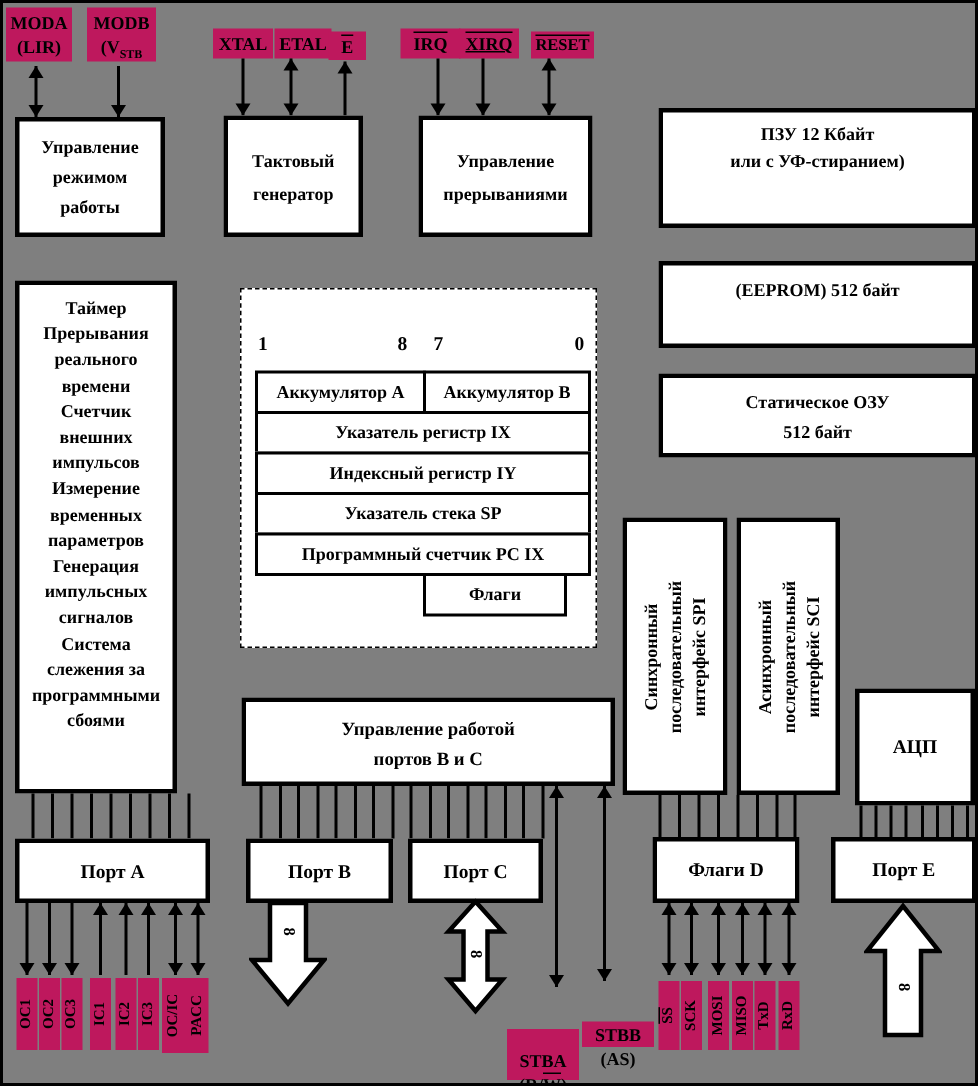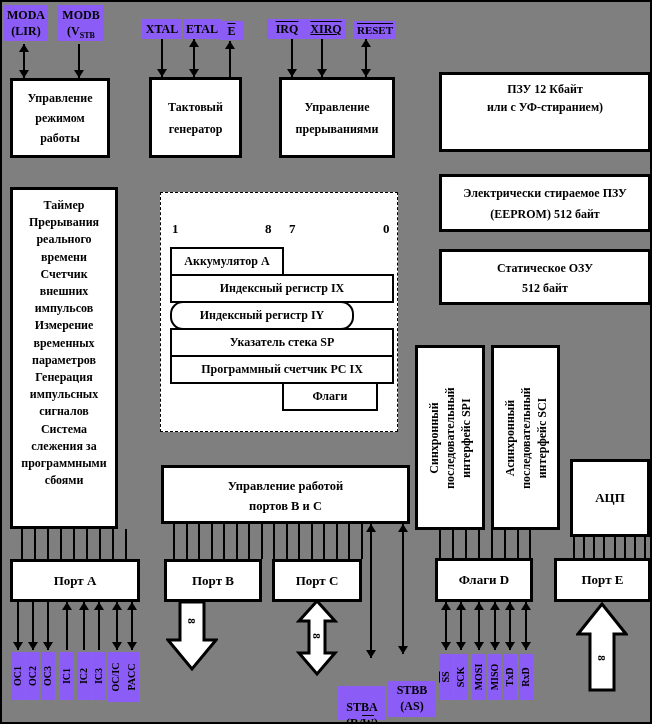--- a/index.html
+++ b/index.html
@@ -1,20 +1,20 @@
 <!DOCTYPE html>
 <html><head>
 <meta charset="utf-8">
 <style>
   html,body{margin:0;padding:0;background:#555;}
   #canvas{position:relative;width:652px;height:724px;background:#7f7f7f;border:2px solid #000;
           box-sizing:border-box;overflow:hidden;
           font-family:"Liberation Serif","DejaVu Serif",serif;font-weight:bold;color:#000;}
   .b{position:absolute;background:#fff;border:3px solid #000;box-sizing:border-box;text-align:center;}
-  .lb{position:absolute;background:#8b5cf6;box-sizing:border-box;text-align:center;}
+  .lb{position:absolute;background:#be185d;box-sizing:border-box;text-align:center;}
   .w{position:absolute;width:2px;background:#000;}
   .au{position:absolute;width:0;height:0;border-left:5px solid transparent;border-right:5px solid transparent;border-bottom:8px solid #000;}
   .ad{position:absolute;width:0;height:0;border-left:5px solid transparent;border-right:5px solid transparent;border-top:8px solid #000;}
   .rt{position:absolute;left:50%;top:50%;transform:translate(-50%,-50%) rotate(-90deg);white-space:nowrap;text-align:center;}
   .f10{font-size:10px;line-height:12px;}
   .f11{font-size:11px;line-height:14px;}
   .f12{font-size:12px;line-height:16px;}
   .f13{font-size:13px;line-height:17px;}
   .ov{text-decoration:overline;}
   .row{position:absolute;background:#fff;border:2px solid #000;box-sizing:border-box;
@@ -74,21 +74,20 @@
   <div class="b f12" style="left:277px;top:75px;width:116px;height:81px;padding-top:16px;line-height:22px;">
     <div>Управление</div>
     <div>прерываниями</div>
   </div>
   <div class="b f12" style="left:437px;top:70px;width:212px;height:80px;padding-top:5px;line-height:18px;">
     <div>ПЗУ 12 Кбайт</div>
     <div>или с УФ-стиранием)</div>
   </div>
 
   <div class="b f12" style="left:437px;top:172px;width:212px;height:58px;padding-top:6px;line-height:21px;">
-    <div>Электрически стираемое ПЗУ</div>
     <div>(EEPROM) 512 байт</div>
   </div>
   <div class="b f12" style="left:437px;top:247px;width:212px;height:56px;padding-top:6px;line-height:20px;">
     <div>Статическое ОЗУ</div>
     <div>512 байт</div>
   </div>
 
   <div class="b" style="left:8px;top:185px;width:108px;height:342px;padding-top:7px;font-size:12px;line-height:17.2px;">
     <div>Таймер</div>
     <div>Прерывания</div>
@@ -108,22 +107,23 @@
     <div>программными</div>
     <div>сбоями</div>
   </div>
 
   <div style="position:absolute;left:158px;top:190px;width:238px;height:240px;background:#fff;border:1px dashed #000;box-sizing:border-box;"></div>
   <span style="position:absolute;left:170px;top:219px;font-size:13px;">1</span>
   <span style="position:absolute;left:263px;top:219px;font-size:13px;">8</span>
   <span style="position:absolute;left:287px;top:219px;font-size:13px;">7</span>
   <span style="position:absolute;left:381px;top:219px;font-size:13px;">0</span>
   <div class="row" style="left:168px;top:245px;width:114px;height:29px;">Аккумулятор A</div>
-  <div class="row" style="left:168px;top:272px;width:224px;height:29px;">Индексный регистр IX</div>
-  <div class="row" style="left:168px;top:299px;width:184px;height:29px;border-radius:13px;">Индексный регистр IY</div>
+  <div class="row" style="left:280px;top:245px;width:112px;height:29px;">Аккумулятор B</div>
+  <div class="row" style="left:168px;top:272px;width:224px;height:29px;">Указатель регистр IX</div>
+  <div class="row" style="left:168px;top:299px;width:224px;height:29px;">Индексный регистр IY</div>
   <div class="row" style="left:168px;top:326px;width:224px;height:29px;">Указатель стека SP</div>
   <div class="row" style="left:168px;top:353px;width:224px;height:29px;">Программный счетчик PC IX</div>
   <div class="row" style="left:280px;top:380px;width:96px;height:29px;">Флаги</div>
 
   <div class="b" style="left:159px;top:463px;width:249px;height:59px;padding-top:8px;font-size:12.5px;line-height:20px;">
     <div>Управление работой</div>
     <div>портов B и C</div>
   </div>
 
   <div class="b" style="left:413px;top:343px;width:70px;height:185px;">
@@ -291,18 +291,18 @@
   <div class="w" style="left:368px;top:522px;height:134px;"></div>
   <div class="au" style="left:364px;top:522px;"></div>
   <div class="ad" style="left:364px;top:648px;"></div>
   <div class="w" style="left:400px;top:522px;height:130px;"></div>
   <div class="au" style="left:396px;top:522px;"></div>
   <div class="ad" style="left:396px;top:644px;"></div>
   <div class="lb f12" style="left:336px;top:684px;width:48px;height:34px;padding-top:13px;">
     <div>STBA</div>
     <div><span>(R/</span><span class="ov">W</span><span>)</span></div>
   </div>
-  <div class="lb f12" style="left:386px;top:679px;width:48px;height:36px;padding-top:1px;">
+  <div class="lb f12" style="left:386px;top:679px;width:48px;height:17px;padding-top:1px;">
     <div>STBB</div>
     <div>(AS)</div>
   </div>
 
 </div>
 
 </body></html>

